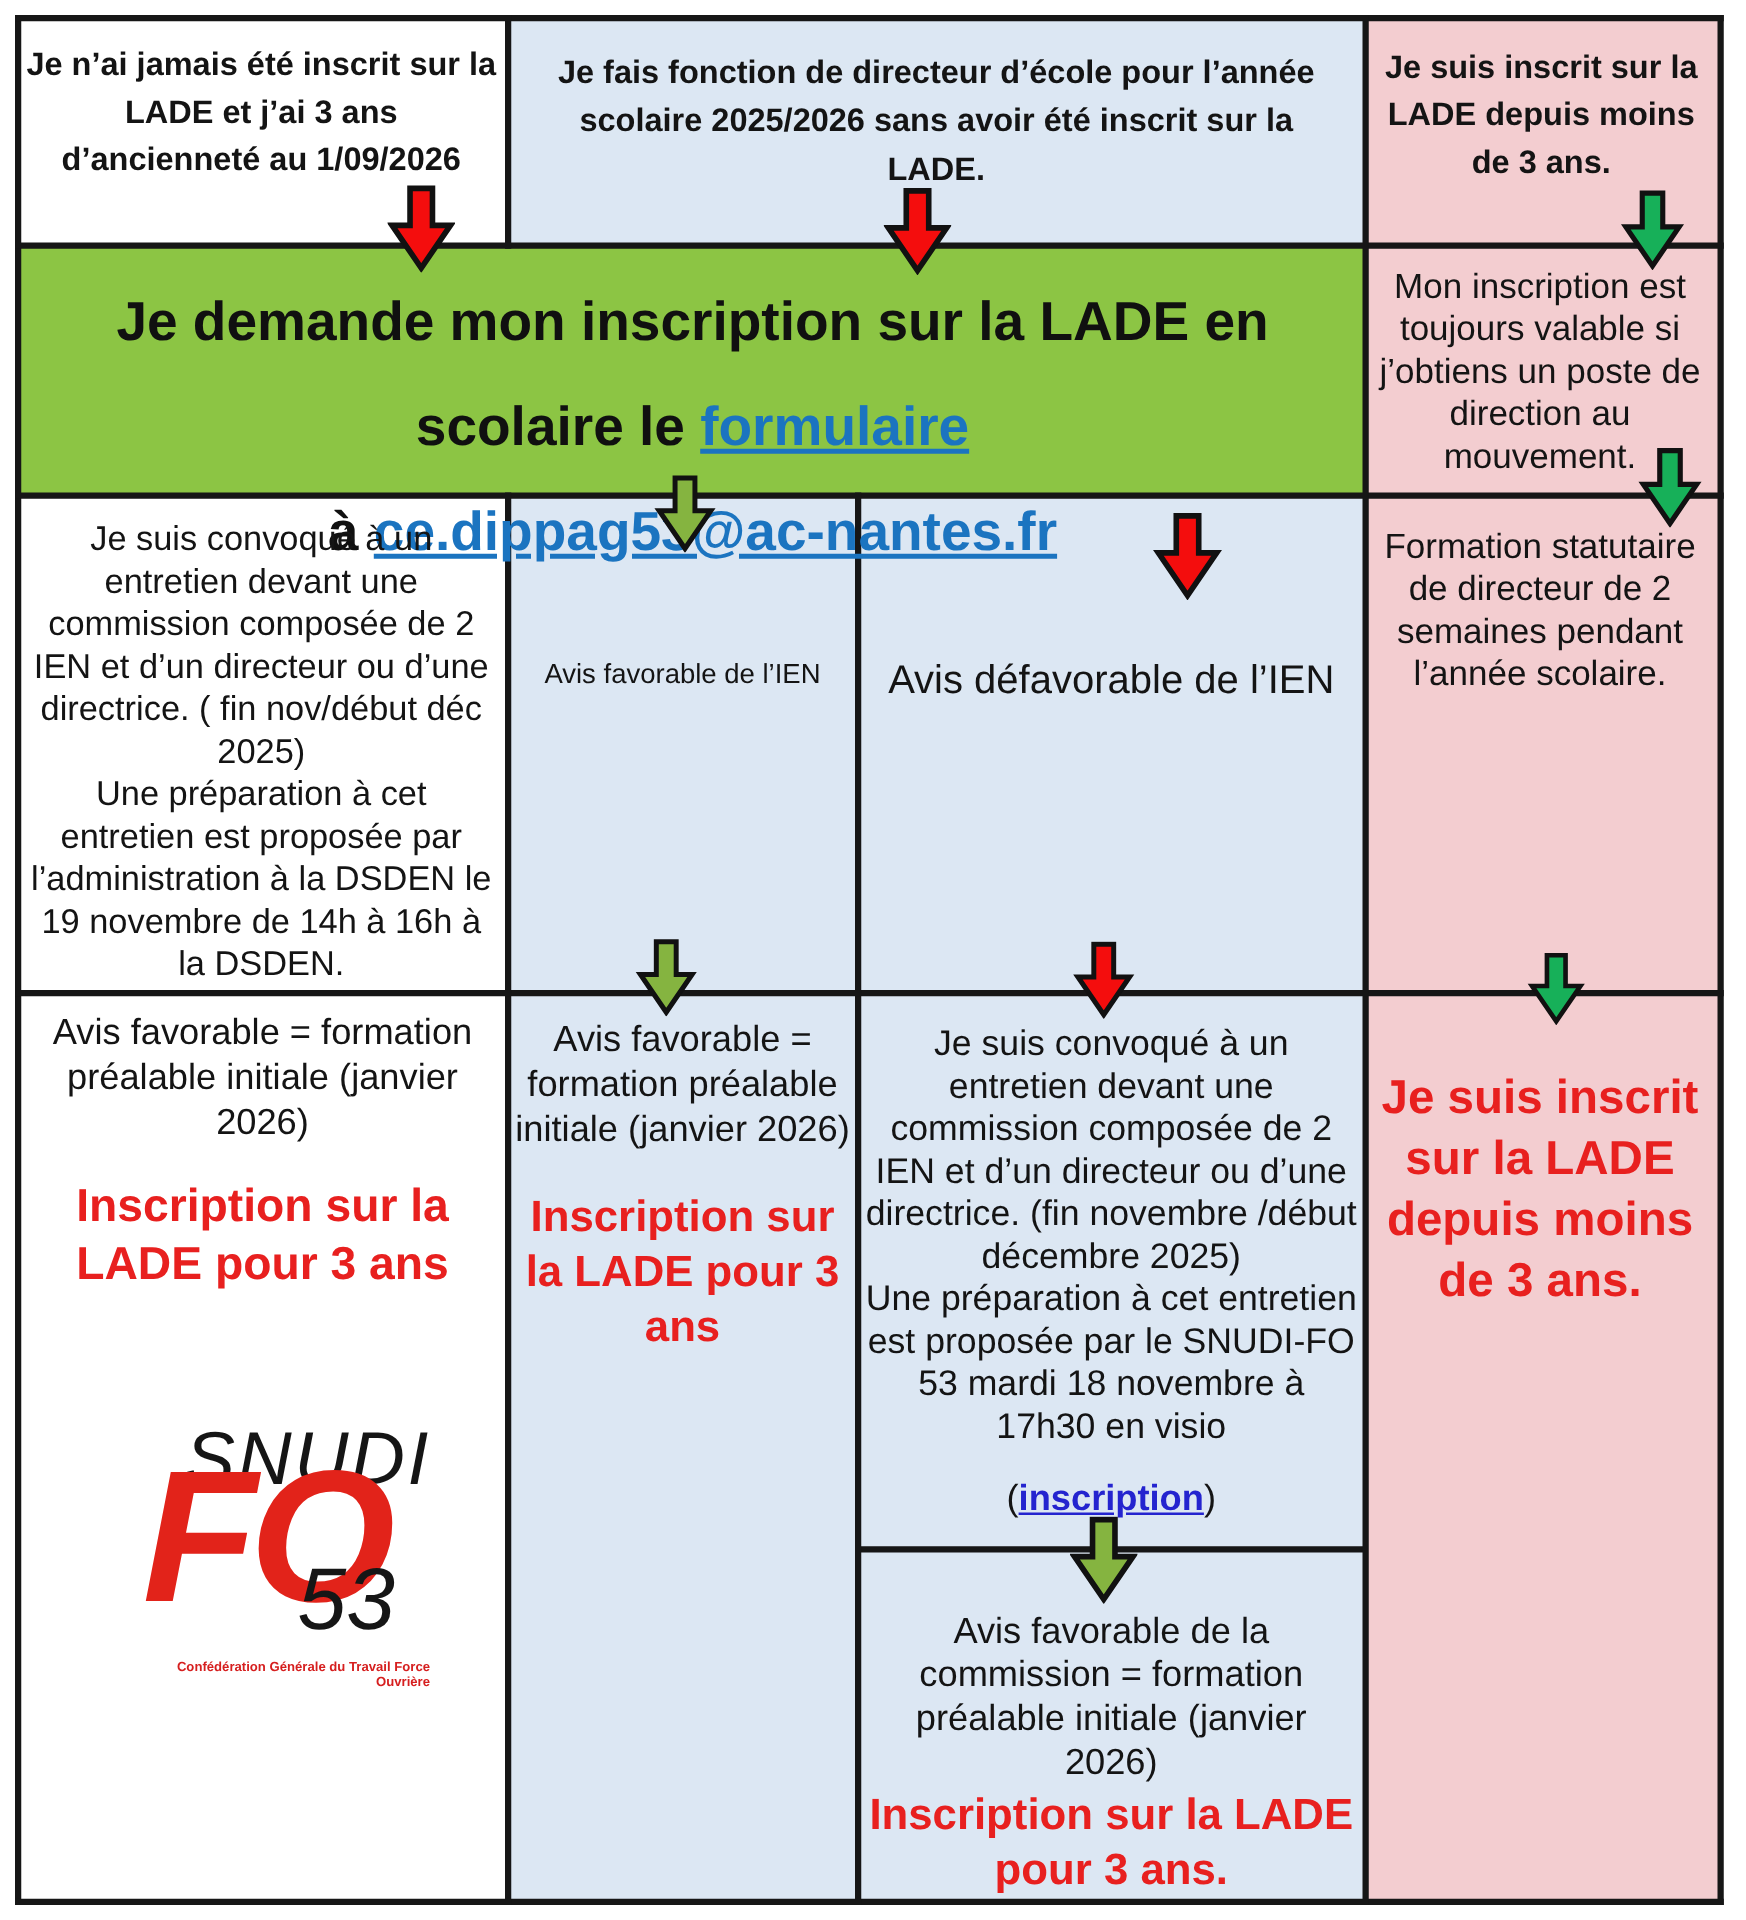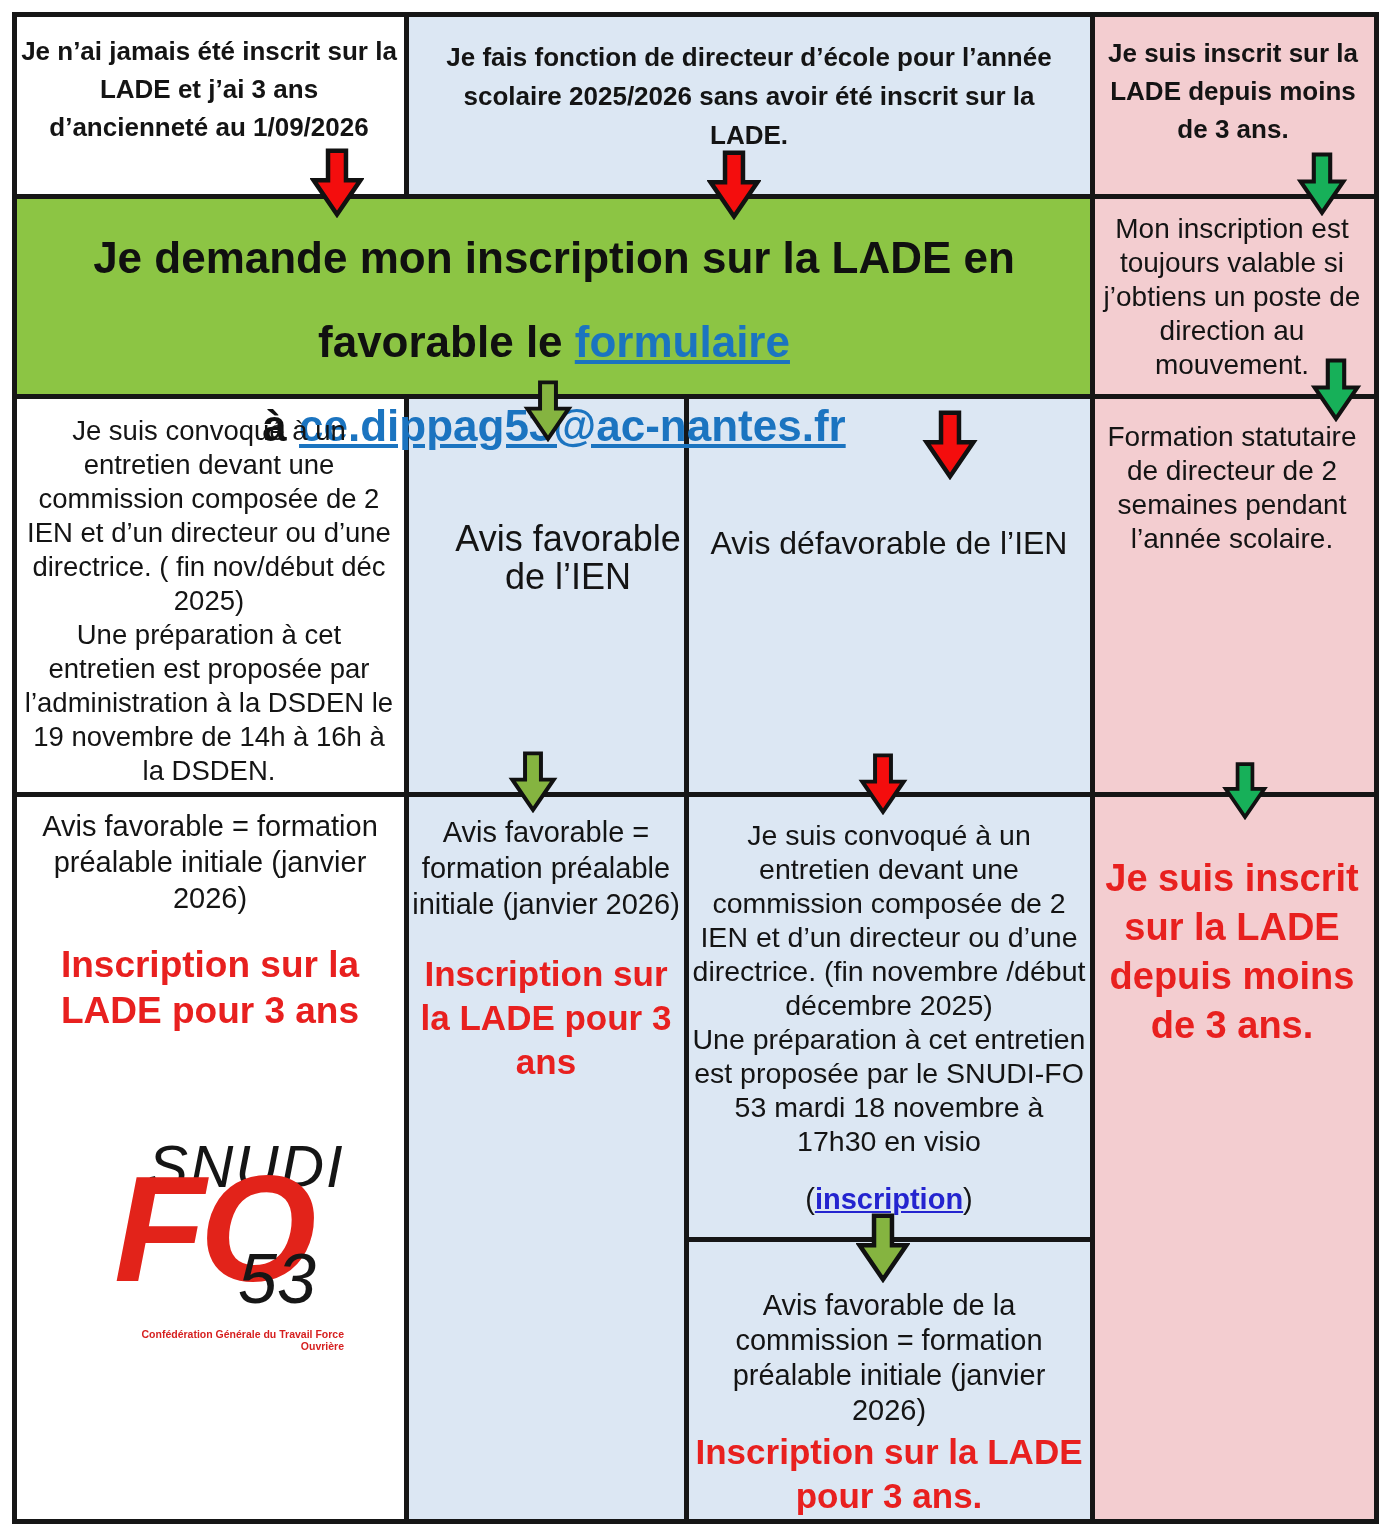--- a/index.html
+++ b/index.html
@@ -62,29 +62,29 @@
 <div class="gl" style="left:404px;top:394px;width:5px;height:1130px;"></div>
 <div class="gl" style="left:684px;top:394px;width:5px;height:1130px;"></div>
 <div class="gl" style="left:1090px;top:12px;width:5px;height:1512px;"></div>
 
 <div class="txt head" style="left:20px;top:32px;width:378px;">Je n’ai jamais été inscrit sur la LADE et j’ai 3 ans d’ancienneté au 1/09/2026</div>
 <div class="txt head" style="left:424px;top:38px;width:650px;line-height:39px;">Je fais fonction de directeur d’école pour l’année scolaire 2025/2026 sans avoir été inscrit sur la LADE.</div>
 <div class="txt head" style="left:1100px;top:34px;width:266px;">Je suis inscrit sur la LADE depuis moins de 3 ans.</div>
 
 <div class="txt" style="left:30px;top:207px;width:1048px;">
   <div class="banner-line">Je demande mon inscription sur la LADE en</div>
-  <div class="banner-line"><span>favorable le </span><span class="lnk">formulaire</span></div>
+  <div class="banner-line"><span>scolaire le </span><span class="lnk">formulaire</span></div>
   <div class="banner-line"><span>à </span><span class="lnk">ce.dippag53@ac-nantes.fr</span></div>
 </div>
 
 <div class="txt body28" style="left:1100px;top:212px;width:264px;">Mon inscription est toujours valable si j’obtiens un poste de direction au mouvement.</div>
 
 <div class="txt" style="left:20px;top:414px;width:378px;font-size:27.5px;line-height:34px;">Je suis convoqué à un entretien devant une commission composée de 2 IEN et d’un directeur ou d’une directrice. ( fin nov/début déc 2025)
 Une préparation à cet entretien est proposée par l’administration à la DSDEN le 19 novembre de 14h à 16h à la DSDEN.</div>
-<div class="txt" style="left:434px;top:520px;width:268px;font-size:36px;line-height:38px;">Avis favorable de l’IEN</div>
+<div class="txt" style="left:412px;top:520px;width:268px;font-size:22px;line-height:38px;">Avis favorable de l’IEN</div>
 <div class="txt" style="left:692px;top:524px;width:394px;font-size:32px;line-height:38px;">Avis défavorable de l’IEN</div>
 <div class="txt body28" style="left:1102px;top:420px;width:260px;">Formation statutaire de directeur de 2 semaines pendant l’année scolaire.</div>
 
 <div class="txt" style="left:22px;top:808px;width:376px;font-size:29px;line-height:36px;">Avis favorable = formation préalable initiale (janvier 2026)</div>
 <div class="txt red-big" style="left:22px;top:942px;width:376px;font-size:37px;line-height:46px;">Inscription sur la LADE pour 3 ans</div>
 
 <div class="logo">
   <div class="logo-snudi">SNUDI</div>
   <div class="logo-fo">FO</div>
   <div class="logo-53">53</div>

